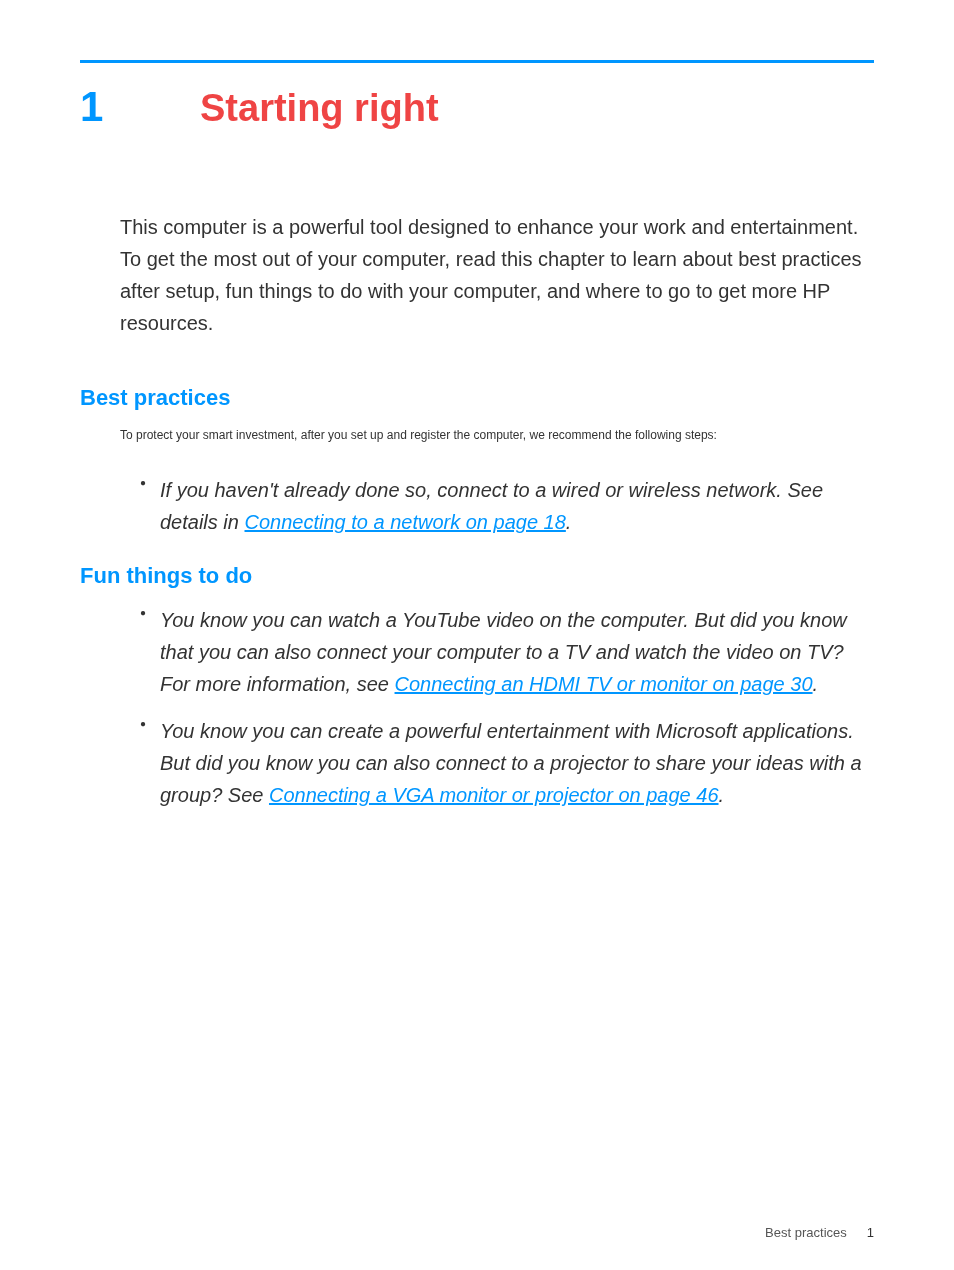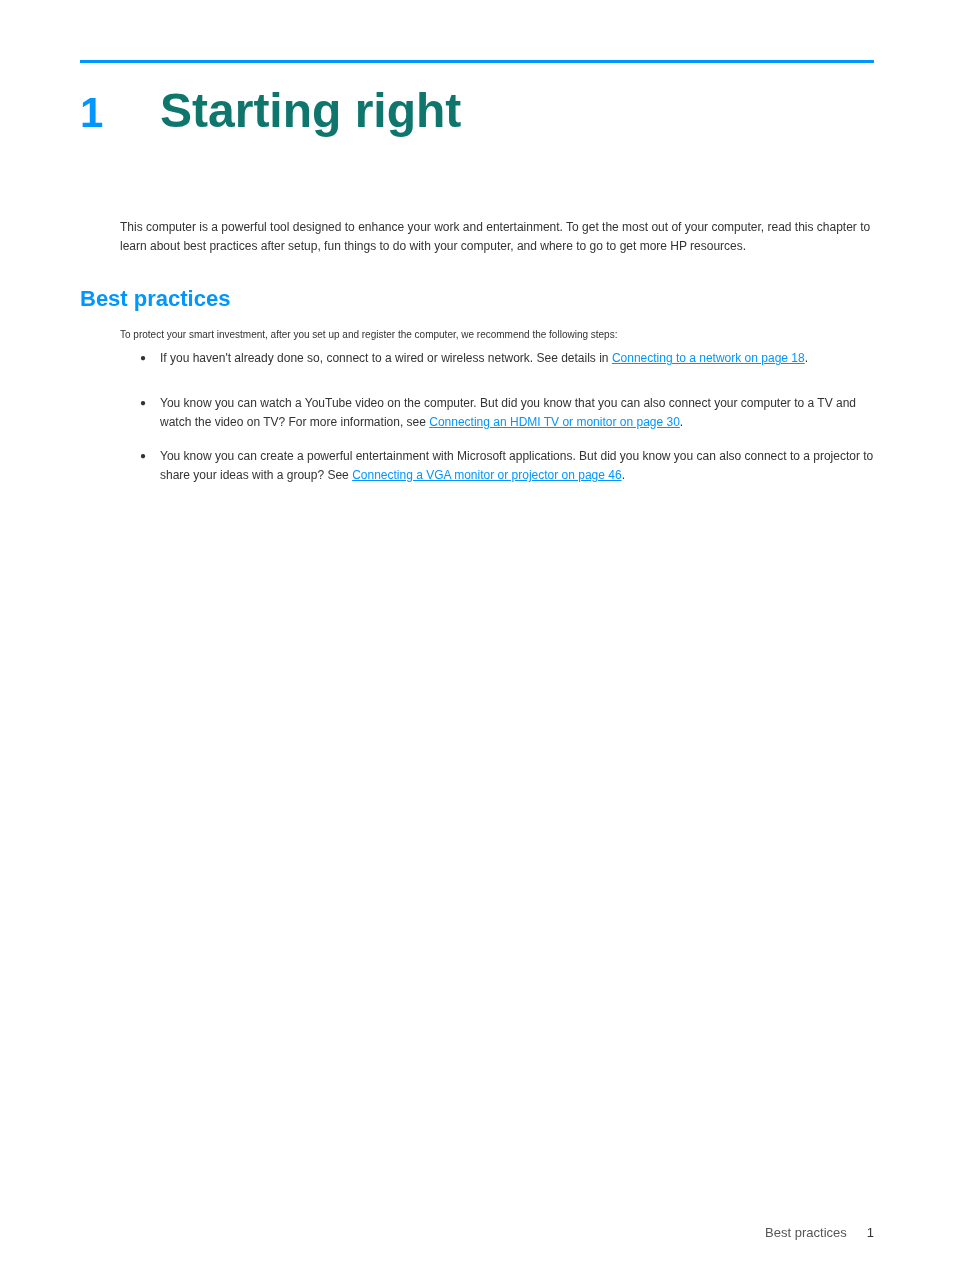--- a/index.html
+++ b/index.html
@@ -35,62 +35,64 @@
 
     .chapter-number {
       font-size: 42px;
       font-weight: bold;
       color: #0096FF;
       margin-right: 30px;
       min-width: 50px;
     }
 
     .chapter-title {
-      font-size: 48px;
+      font-size: 38px;
       font-weight: bold;
-      color: #0f766e;
+      color: #ef4444;
+      margin-left: 40px;
     }
 
     .intro-text {
       margin-left: 40px;
-      margin-bottom: 30px;
+      margin-bottom: 46px;
       line-height: 1.6;
       color: #333;
-      font-size: 12px;
+      font-size: 20px;
     }
 
     .section-heading {
       font-size: 22px;
       font-weight: bold;
       color: #0096FF;
       margin-bottom: 15px;
       margin-top: 10px;
     }
 
     .section-intro {
       margin-left: 40px;
-      margin-bottom: 6px;
+      margin-bottom: 29px;
       line-height: 1.6;
       color: #333;
-      font-size: 10px;
+      font-size: 12px;
     }
 
     .bullet-list {
       margin-left: 60px;
       margin-bottom: 25px;
       list-style: none;
     }
 
     .bullet-list li {
       position: relative;
       padding-left: 20px;
       margin-bottom: 15px;
       line-height: 1.6;
       color: #333;
-      font-size: 12px;
+      font-size: 20px;
+      font-style: italic;
     }
 
     .bullet-list li::before {
       content: '●';
       position: absolute;
       left: 0;
       top: 0;
       color: #333;
       font-size: 10px;
       line-height: 1.8;
@@ -138,20 +140,21 @@
     <h2 class="section-heading">Best practices</h2>
     <p class="section-intro">To protect your smart investment, after you set up and register the computer, we recommend the following steps:</p>
     <ul class="bullet-list">
       <li>
         <span>If you haven't already done so, connect to a wired or wireless network. See details in </span><a href="#">Connecting to a network on page 18</a><span>.</span>
       </li>
     </ul>
   </div>
 
   <div>
+    <h2 class="section-heading">Fun things to do</h2>
     <ul class="bullet-list">
       <li>
         <span>You know you can watch a YouTube video on the computer. But did you know that you can also connect your computer to a TV and watch the video on TV? For more information, see </span><a href="#">Connecting an HDMI TV or monitor on page 30</a><span>.</span>
       </li>
       <li>
         <span>You know you can create a powerful entertainment with Microsoft applications. But did you know you can also connect to a projector to share your ideas with a group? See </span><a href="#">Connecting a VGA monitor or projector on page 46</a><span>.</span>
       </li>
     </ul>
   </div>
 </div>

